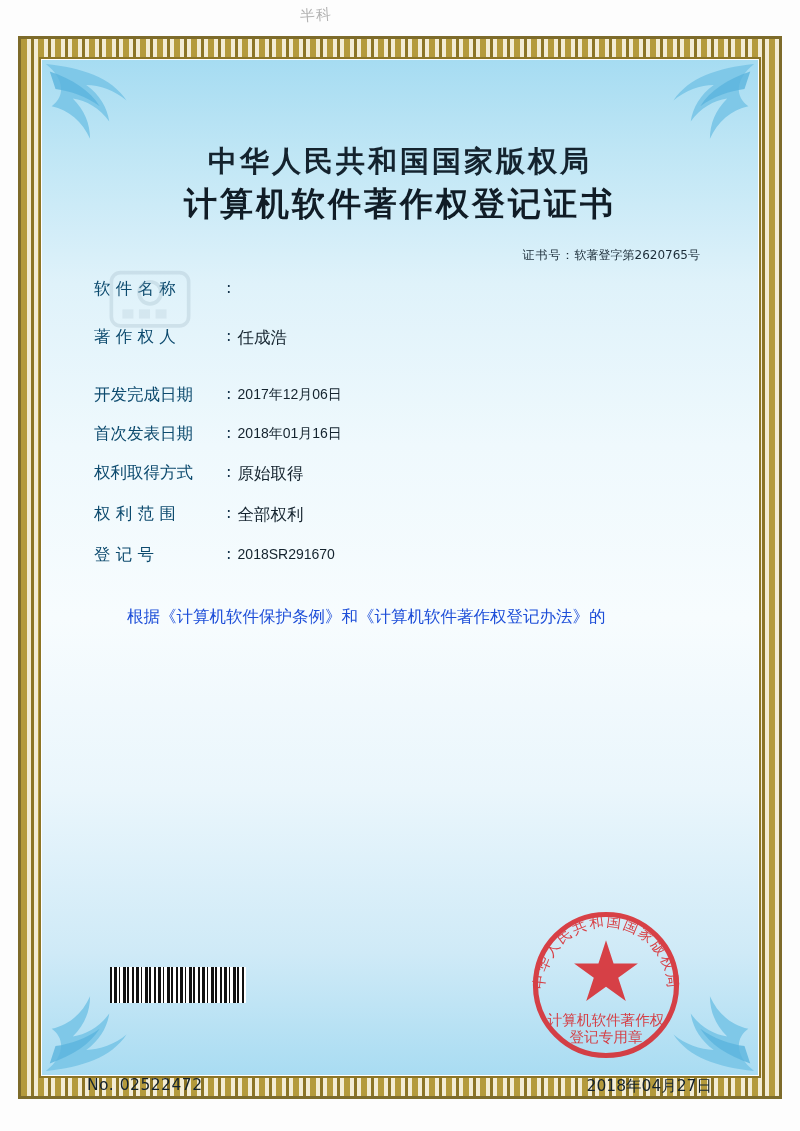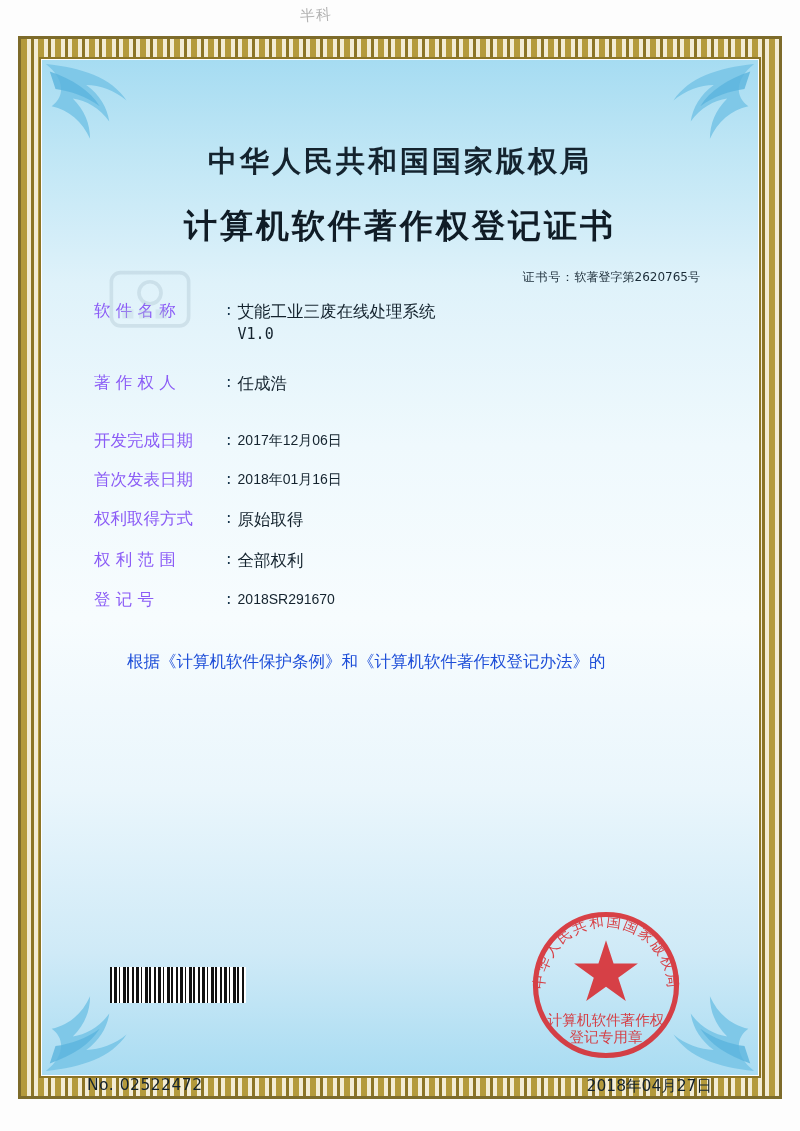--- a/index.html
+++ b/index.html
@@ -105,21 +105,20 @@
     letter-spacing: 3px;
     margin-top: 82px;
     color: #14232e;
     font-family: "DejaVu Serif", serif;
   }
   .cert-title {
     text-align: center;
     font-size: 33px;
     font-weight: bold;
     letter-spacing: 3px;
-    margin-top: 22px;
     color: #101c26;
     font-family: "DejaVu Serif", serif;
   }
 
   .cert-no-line {
     margin-top: 20px;
     text-align: right;
     font-size: 12px;
     color: #1b2c38;
     padding-right: 6px;
@@ -144,21 +143,21 @@
   .field {
     display: flex;
     align-items: flex-start;
     margin-bottom: 17px;
     font-size: 16.5px;
     font-family: "DejaVu Sans", sans-serif;
   }
   .field .label {
     width: 132px;
     flex: 0 0 132px;
-    color: #8b5cf6;
+    color: #0c4a6e;
     letter-spacing: 0px;
     white-space: nowrap;
   }
   .field .label.spread {
     display: flex;
     justify-content: space-between;
   }
   .field .colon { margin: 0 6px 0 0; }
   .field .value {
     color: #14232e;
@@ -282,24 +281,20 @@
         <rect x="38" y="58" width="12" height="10" fill="#b6ccd7"></rect>
         <rect x="56" y="58" width="12" height="10" fill="#b6ccd7"></rect>
       </svg>
     </div>
 
     <div class="fields">
 
       <div class="field big">
         <span class="label spread">软 件 名 称</span>
         <span class="colon">:</span>
-        <span class="value">
-          <span>艾能工业三废在线处理系统</span>
-          <span class="v2">V1.0</span>
-        </span>
       </div>
 
       <div class="field big">
         <span class="label spread">著 作 权 人</span>
         <span class="colon">:</span>
         <span class="value">任成浩</span>
       </div>
 
       <div class="field gap">
         <span class="label">开发完成日期</span>

